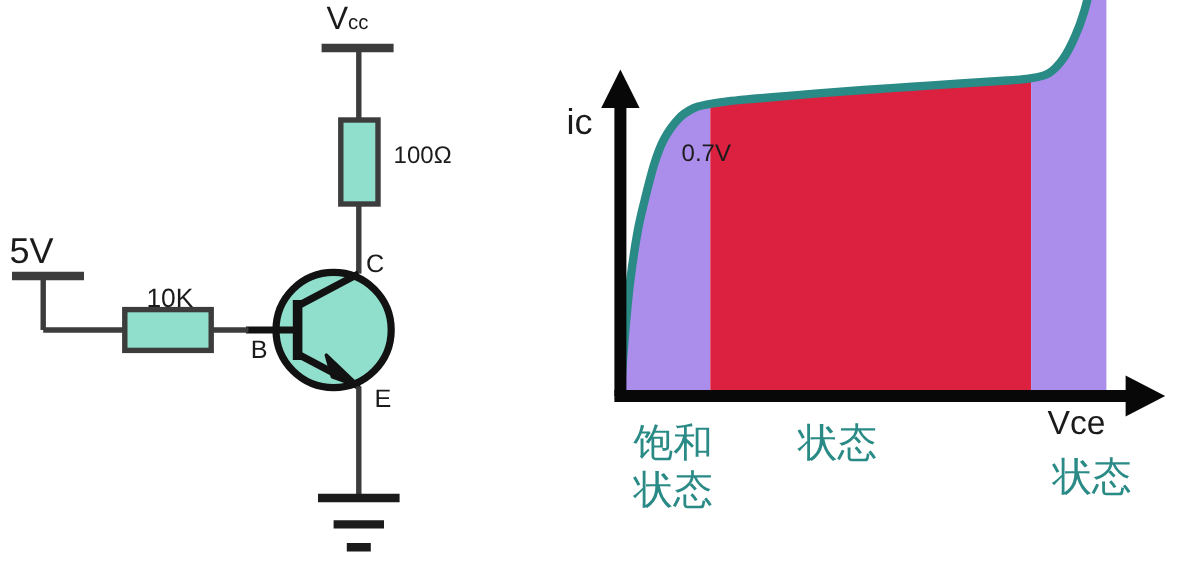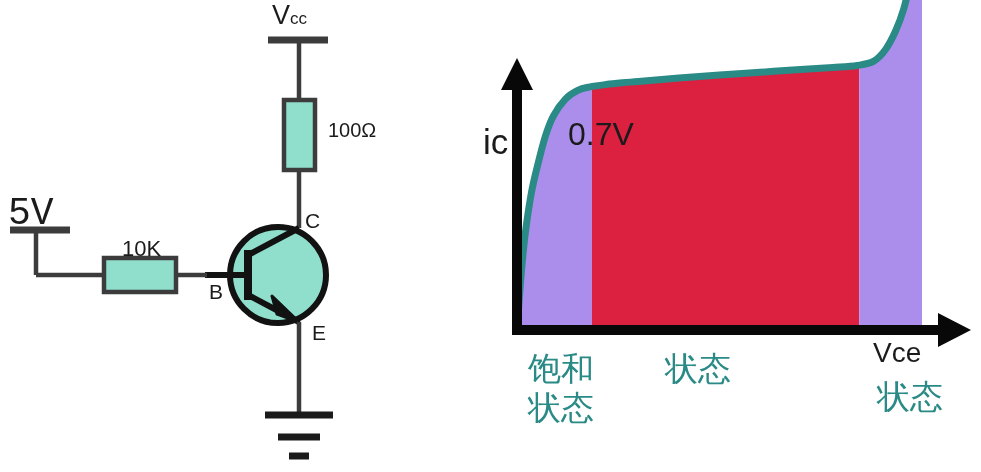--- a/index.html
+++ b/index.html
@@ -41,28 +41,28 @@
     position: absolute;
     white-space: nowrap;
     line-height: 1;
     pointer-events: none;
   }
   .lbl-dark { color: #1b1b1b; }
 
   .vcc-label  { left: 272px; top: 2px;   font-size: 27px; }
   .vcc-label .sub { font-size: 17px; }
   .r100-label { left: 328px; top: 120px; font-size: 20px; }
-  .v5-label   { left: 8px;   top: 195px; font-size: 38px; font-family: Liberation Mono, monospace; }
+  .v5-label   { left: 8px;   top: 195px; font-size: 30px; }
   .r10k-label { left: 122px; top: 238px; font-size: 22px; }
   .c-label    { left: 305px; top: 210px; font-size: 21px; }
   .b-label    { left: 209px; top: 281px; font-size: 21px; }
   .e-label    { left: 312px; top: 322px; font-size: 21px; }
 
-  .ic-label   { left: 13px;  top: 88px;  font-size: 35px; margin-top: 36px; }
-  .v07-label  { left: 98px;  top: 118px; font-size: 32px; }
+  .ic-label   { left: 2px;  top: 88px;  font-size: 30px; }
+  .v07-label  { left: 98px;  top: 118px; font-size: 20px; }
   .vce-label  { left: 403px; top: 339px; font-size: 28px; }
 
   .region-label {
     position: absolute;
     font-size: 33px;
     line-height: 1.18;
     text-align: center;
     font-weight: 400;
     color: #2a8a86;
     pointer-events: none;

